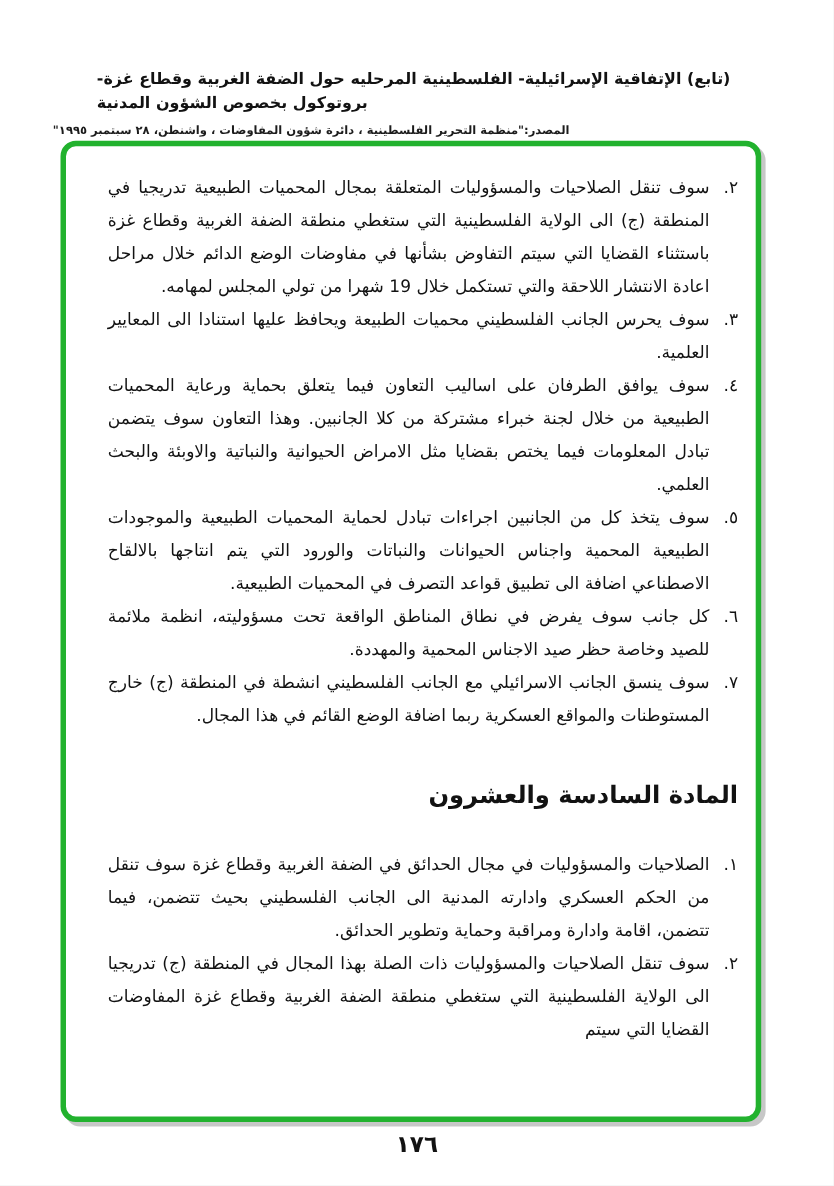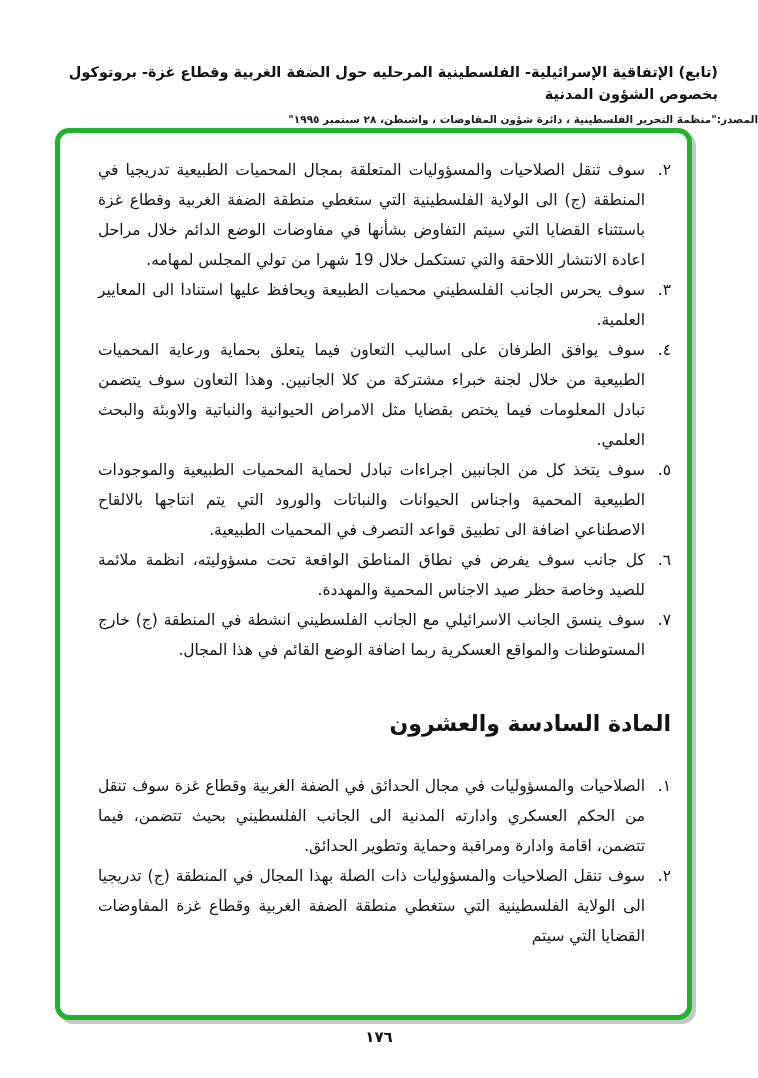--- a/index.html
+++ b/index.html
@@ -15,21 +15,22 @@
     margin:0 auto;
     background:#ffffff;
     direction:rtl;
     font-family:"DejaVu Sans", sans-serif;
     color:var(--ink);
     overflow:hidden;
   }
   
   .doc-header{
     position:absolute;top:62px;left:0;right:0;
-    text-align:right;
+    text-align:left;
+    padding-left:48px;
   }
   .doc-title{
     font-size:14.5px;font-weight:bold;line-height:1.5;
     padding:0 40px;
   }
   .doc-source{
     font-size:10.5px;font-weight:bold;margin-top:7px;
     color:#1c1c1c;
   }
   
@@ -54,21 +55,21 @@
     margin:44px 0 0 0;line-height:30px;
   }
   .section-subtitle{
     font-size:13px;margin-top:6px;line-height:22px;
   }
   .items-bottom{margin-top:32px;}
   
   .page-number{
     position:absolute;top:1028px;left:0;right:0;
     text-align:center;
-    font-size:15px;font-weight:bold;
+    font-size:21px;font-weight:bold;
     letter-spacing:2px;
   }
 </style>
 </head>
 <body>
 
 <div class="page">
 
   <header class="doc-header">
     <div class="doc-title">(تابع) الإتفاقية الإسرائيلية- الفلسطينية المرحليه حول الضفة الغربية وقطاع غزة- بروتوكول بخصوص الشؤون المدنية</div>

